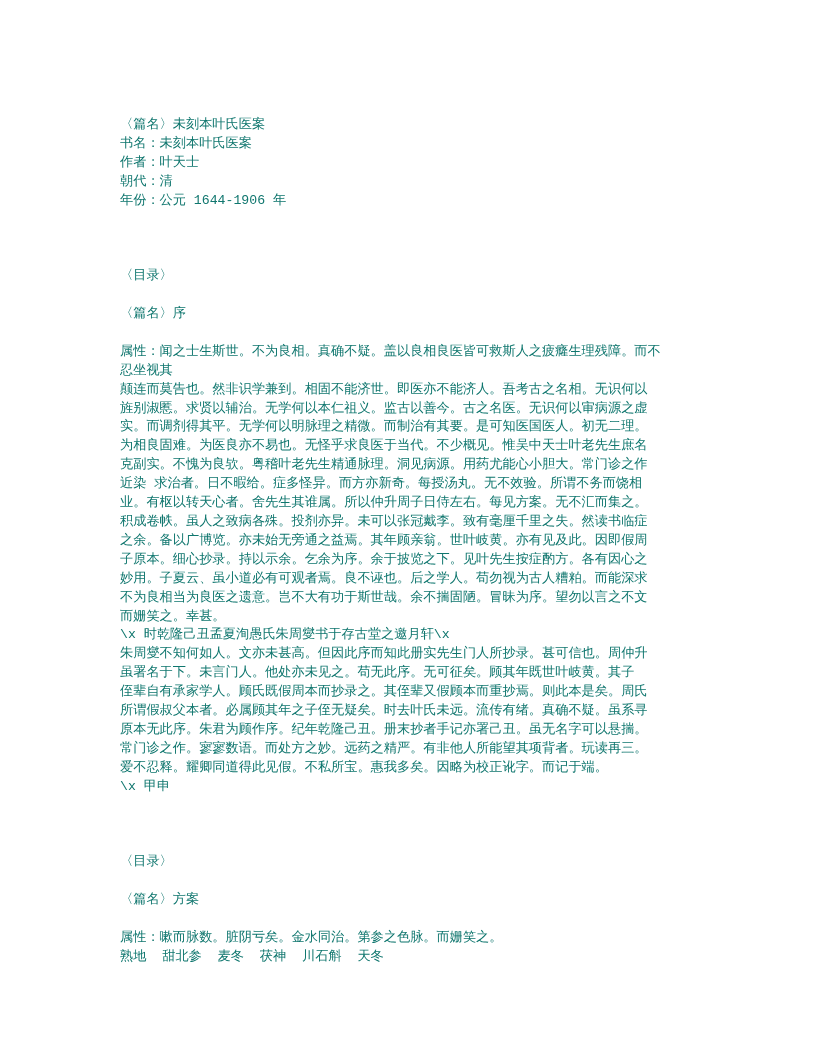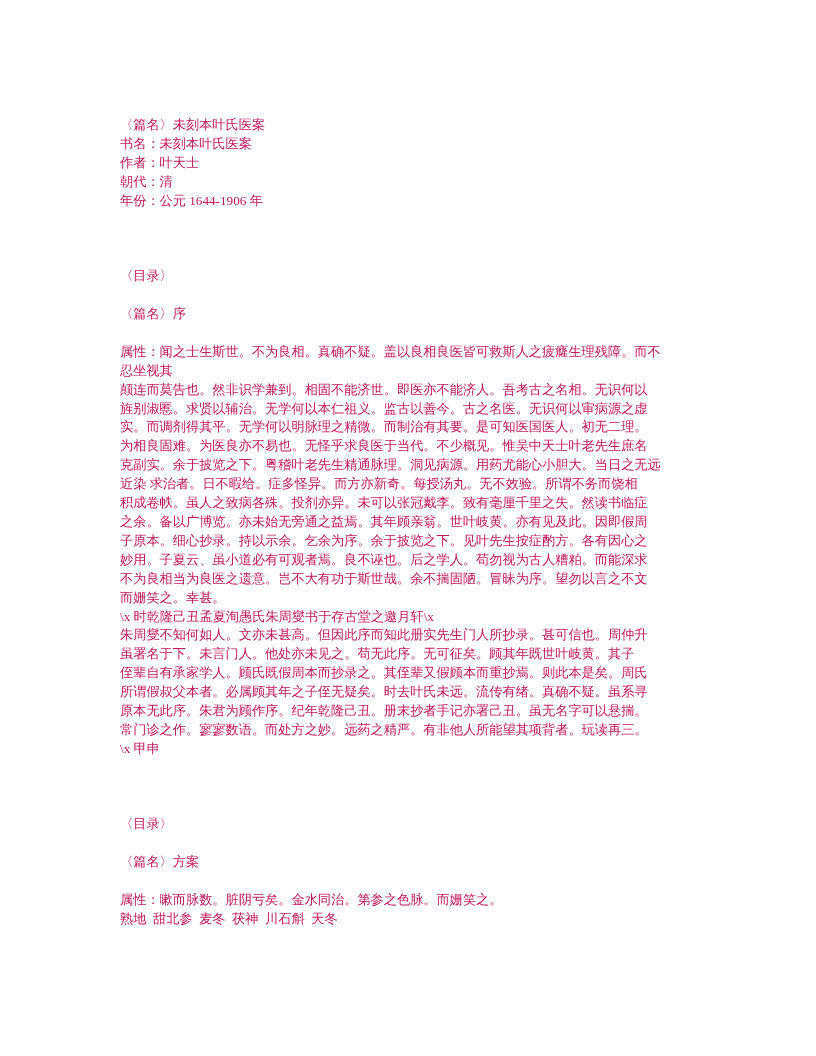--- a/index.html
+++ b/index.html
@@ -1,20 +1,20 @@
 <!DOCTYPE html>
 <html><head>
 <meta charset="utf-8">
 <style>
   html, body { margin: 0; padding: 0; background: #ffffff; }
   body { width: 816px; height: 1056px; position: relative; overflow: hidden; }
   .page {
     position: absolute; left: 120px; top: 116px; width: 590px;
-    font-family: Liberation Serif, serif;
-    font-size: 13.2px; line-height: 18.9px; color: #be185d;
+    font-family: Liberation Mono, monospace;
+    font-size: 13.2px; line-height: 18.9px; color: #0f766e;
   }
   .line { white-space: pre; display: block; }
   .gap1 { height: 18.9px; }
   .gap3 { height: 56.7px; }
 </style>
 </head>
 <body>
 
 <div class="page">
   <span class="line">〈篇名〉未刻本叶氏医案</span>
@@ -29,35 +29,37 @@
   <span class="line">〈篇名〉序</span>
   <div class="gap1"></div>
 
   <div>
     <span class="line">属性：闻之士生斯世。不为良相。真确不疑。盖以良相良医皆可救斯人之疲癃生理残障。而不</span>
     <span class="line">忍坐视其</span>
     <span class="line">颠连而莫告也。然非识学兼到。相固不能济世。即医亦不能济人。吾考古之名相。无识何以</span>
     <span class="line">旌别淑慝。求贤以辅治。无学何以本仁祖义。监古以善今。古之名医。无识何以审病源之虚</span>
     <span class="line">实。而调剂得其平。无学何以明脉理之精微。而制治有其要。是可知医国医人。初无二理。</span>
     <span class="line">为相良固难。为医良亦不易也。无怪乎求良医于当代。不少概见。惟吴中天士叶老先生庶名</span>
-    <span class="line">克副实。余于披览之下。粤稽叶老先生精通脉理。洞见病源。用药尤能心小胆大。当日之无远</span>
+    <span class="line">克副实。不愧为良欤。粤稽叶老先生精通脉理。洞见病源。用药尤能心小胆大。常门诊之作</span>
     <span class="line">近染 求治者。日不暇给。症多怪异。而方亦新奇。每授汤丸。无不效验。所谓不务而饶相</span>
+    <span class="line">业。有枢以转天心者。舍先生其谁属。所以仲升周子日侍左右。每见方案。无不汇而集之。</span>
     <span class="line">积成卷帙。虽人之致病各殊。投剂亦异。未可以张冠戴李。致有毫厘千里之失。然读书临症</span>
     <span class="line">之余。备以广博览。亦未始无旁通之益焉。其年顾亲翁。世叶岐黄。亦有见及此。因即假周</span>
     <span class="line">子原本。细心抄录。持以示余。乞余为序。余于披览之下。见叶先生按症酌方。各有因心之</span>
     <span class="line">妙用。子夏云、虽小道必有可观者焉。良不诬也。后之学人。苟勿视为古人糟粕。而能深求</span>
     <span class="line">不为良相当为良医之遗意。岂不大有功于斯世哉。余不揣固陋。冒昧为序。望勿以言之不文</span>
     <span class="line">而姗笑之。幸甚。</span>
     <span class="line">\x 时乾隆己丑孟夏洵愚氏朱周燮书于存古堂之邀月轩\x</span>
     <span class="line">朱周燮不知何如人。文亦未甚高。但因此序而知此册实先生门人所抄录。甚可信也。周仲升</span>
     <span class="line">虽署名于下。未言门人。他处亦未见之。苟无此序。无可征矣。顾其年既世叶岐黄。其子</span>
     <span class="line">侄辈自有承家学人。顾氏既假周本而抄录之。其侄辈又假顾本而重抄焉。则此本是矣。周氏</span>
     <span class="line">所谓假叔父本者。必属顾其年之子侄无疑矣。时去叶氏未远。流传有绪。真确不疑。虽系寻</span>
     <span class="line">原本无此序。朱君为顾作序。纪年乾隆己丑。册末抄者手记亦署己丑。虽无名字可以悬揣。</span>
     <span class="line">常门诊之作。寥寥数语。而处方之妙。远药之精严。有非他人所能望其项背者。玩读再三。</span>
+    <span class="line">爱不忍释。耀卿同道得此见假。不私所宝。惠我多矣。因略为校正讹字。而记于端。</span>
     <span class="line">\x 甲申</span>
   </div>
 
   <div class="gap3"></div>
   <span class="line">〈目录〉</span>
   <div class="gap1"></div>
   <span class="line">〈篇名〉方案</span>
   <div class="gap1"></div>
 
   <div>

